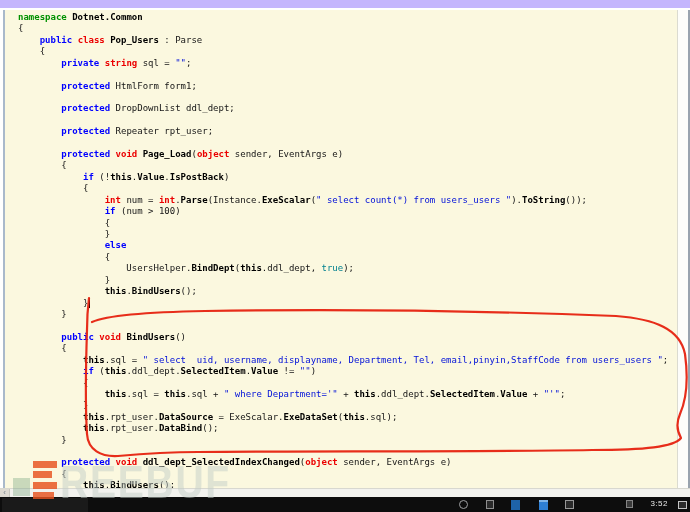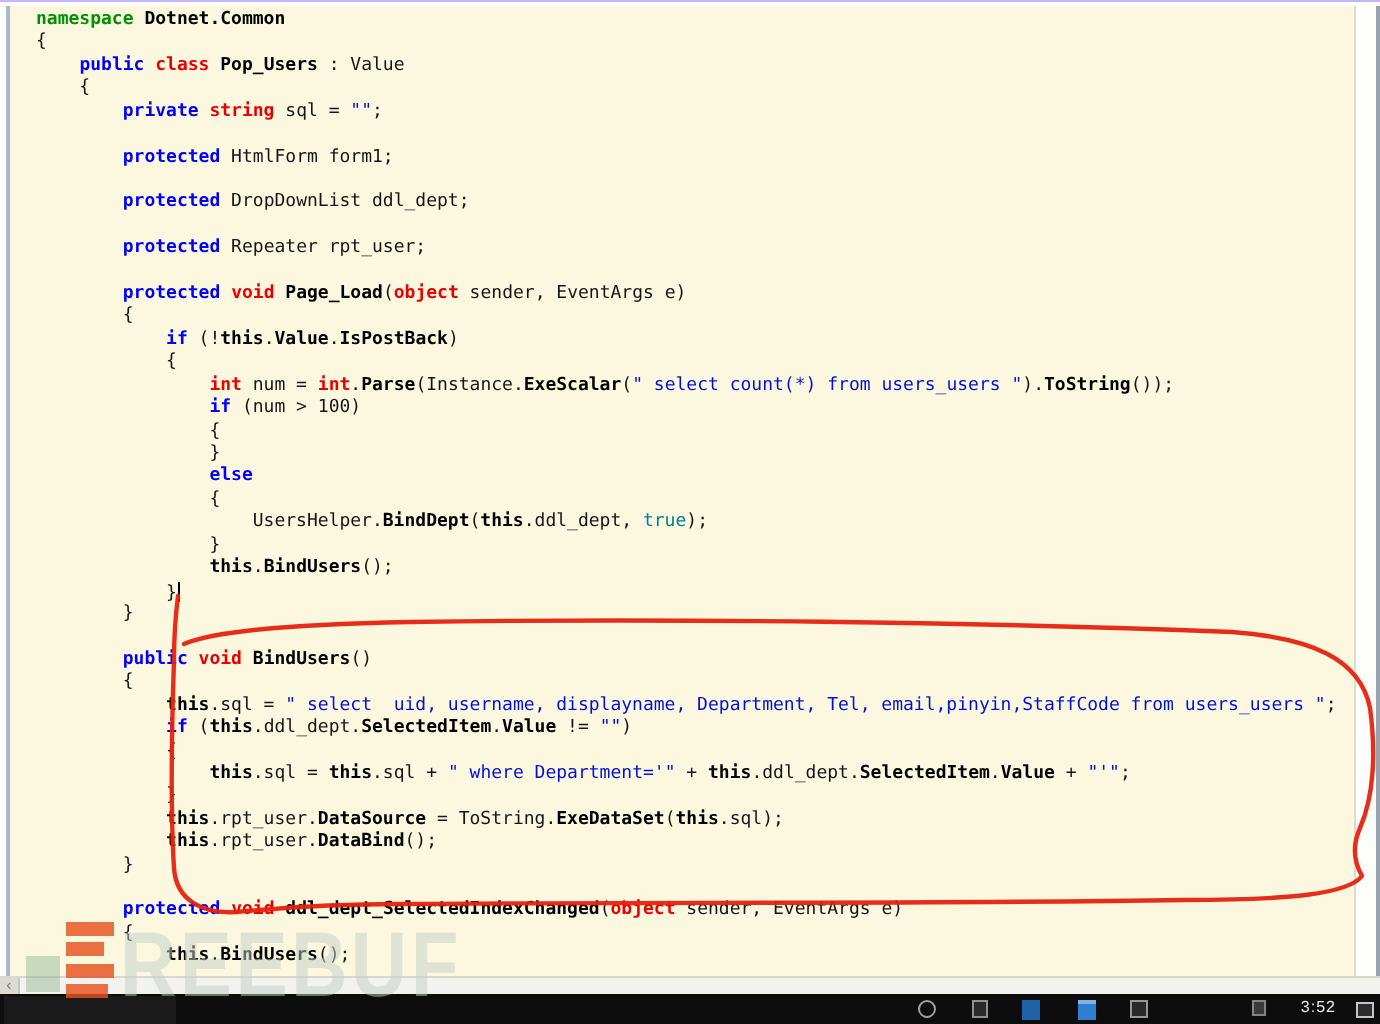--- a/index.html
+++ b/index.html
@@ -10,21 +10,21 @@
     --string-blue:#0010D8;
     --literal-teal:#00808F;
     --annotation-red:#E6220F;
     --taskbar-black:#0D0D0D;
     --watermark-orange:#E6521F;
   }
   *{box-sizing:border-box;margin:0;padding:0;}
   html,body{width:690px;height:512px;overflow:hidden;background:#fff;}
   body{position:relative;font-family:"Liberation Sans",sans-serif;}
 
-  .editor{position:absolute;left:0;top:0;width:690px;height:488px;background:#fff;border-top:1px solid #c4b5fd;}
+  .editor{position:absolute;left:0;top:0;width:690px;height:488px;background:#fff;border-top:8px solid #c4b5fd;}
   .gutter-line{position:absolute;left:3px;top:2px;bottom:0;width:2px;background:#A9B9CB;}
   .code-area{position:absolute;left:5px;top:2px;right:13px;bottom:0;background:var(--editor-background);
     overflow:hidden;font-family:"DejaVu Sans Mono",monospace;font-size:9px;line-height:11.43px;
     padding:2px 0 0 13px;}
   .line{height:11.43px;white-space:pre;}
   .p{color:#151515;}
   .k{color:var(--keyword-blue);font-weight:bold;}
   .t{color:var(--type-red);font-weight:bold;}
   .n{color:var(--namespace-green);font-weight:bold;}
   .s{color:var(--string-blue);}
@@ -63,21 +63,21 @@
     font-size:46px;letter-spacing:2px;color:rgba(195,205,200,0.5);transform:scaleX(0.85);transform-origin:left top;white-space:nowrap;}
 </style>
 </head>
 <body>
 
 <div class="editor">
   <div class="gutter-line"></div>
   <div class="code-area">
       <div class="line"><span class="n">namespace</span><span class="p"> </span><span class="b">Dotnet.Common</span></div>
       <div class="line"><span class="p">{</span></div>
-      <div class="line"><span class="p">    </span><span class="k">public</span><span class="p"> </span><span class="t">class</span><span class="p"> </span><span class="b">Pop_Users</span><span class="p"> : Value</span></div>
+      <div class="line"><span class="p">    </span><span class="k">public</span><span class="p"> </span><span class="t">class</span><span class="p"> </span><span class="b">Pop_Users</span><span class="p"> : Parse</span></div>
       <div class="line"><span class="p">    {</span></div>
       <div class="line"><span class="p">        </span><span class="k">private</span><span class="p"> </span><span class="t">string</span><span class="p"> sql = </span><span class="s">""</span><span class="p">;</span></div>
       <div class="line"></div>
       <div class="line"><span class="p">        </span><span class="k">protected</span><span class="p"> HtmlForm form1;</span></div>
       <div class="line"></div>
       <div class="line"><span class="p">        </span><span class="k">protected</span><span class="p"> DropDownList ddl_dept;</span></div>
       <div class="line"></div>
       <div class="line"><span class="p">        </span><span class="k">protected</span><span class="p"> Repeater rpt_user;</span></div>
       <div class="line"></div>
       <div class="line"><span class="p">        </span><span class="k">protected</span><span class="p"> </span><span class="t">void</span><span class="p"> </span><span class="b">Page_Load</span><span class="p">(</span><span class="t">object</span><span class="p"> sender, EventArgs e)</span></div>
@@ -96,21 +96,21 @@
       <div class="line"><span class="p">            }</span><span class="caret"></span></div>
       <div class="line"><span class="p">        }</span></div>
       <div class="line"></div>
       <div class="line"><span class="p">        </span><span class="k">public</span><span class="p"> </span><span class="t">void</span><span class="p"> </span><span class="b">BindUsers</span><span class="p">()</span></div>
       <div class="line"><span class="p">        {</span></div>
       <div class="line"><span class="p">            </span><span class="b">this</span><span class="p">.sql = </span><span class="s">" select  uid, username, displayname, Department, Tel, email,pinyin,StaffCode from users_users "</span><span class="p">;</span></div>
       <div class="line"><span class="p">            </span><span class="k">if</span><span class="p"> (</span><span class="b">this</span><span class="p">.ddl_dept.</span><span class="b">SelectedItem</span><span class="p">.</span><span class="b">Value</span><span class="p"> != </span><span class="s">""</span><span class="p">)</span></div>
       <div class="line"><span class="p">            {</span></div>
       <div class="line"><span class="p">                </span><span class="b">this</span><span class="p">.sql = </span><span class="b">this</span><span class="p">.sql + </span><span class="s">" where Department='"</span><span class="p"> + </span><span class="b">this</span><span class="p">.ddl_dept.</span><span class="b">SelectedItem</span><span class="p">.</span><span class="b">Value</span><span class="p"> + </span><span class="s">"'"</span><span class="p">;</span></div>
       <div class="line"><span class="p">            }</span></div>
-      <div class="line"><span class="p">            </span><span class="b">this</span><span class="p">.rpt_user.</span><span class="b">DataSource</span><span class="p"> = ToString.</span><span class="b">ExeDataSet</span><span class="p">(</span><span class="b">this</span><span class="p">.sql);</span></div>
+      <div class="line"><span class="p">            </span><span class="b">this</span><span class="p">.rpt_user.</span><span class="b">DataSource</span><span class="p"> = ExeScalar.</span><span class="b">ExeDataSet</span><span class="p">(</span><span class="b">this</span><span class="p">.sql);</span></div>
       <div class="line"><span class="p">            </span><span class="b">this</span><span class="p">.rpt_user.</span><span class="b">DataBind</span><span class="p">();</span></div>
       <div class="line"><span class="p">        }</span></div>
       <div class="line"></div>
       <div class="line"><span class="p">        </span><span class="k">protected</span><span class="p"> </span><span class="t">void</span><span class="p"> </span><span class="b">ddl_dept_SelectedIndexChanged</span><span class="p">(</span><span class="t">object</span><span class="p"> sender, EventArgs e)</span></div>
       <div class="line"><span class="p">        {</span></div>
       <div class="line"><span class="p">            </span><span class="b">this</span><span class="p">.</span><span class="b">BindUsers</span><span class="p">();</span></div>
     </div>
   <div class="vscroll"></div>
 </div>
 

